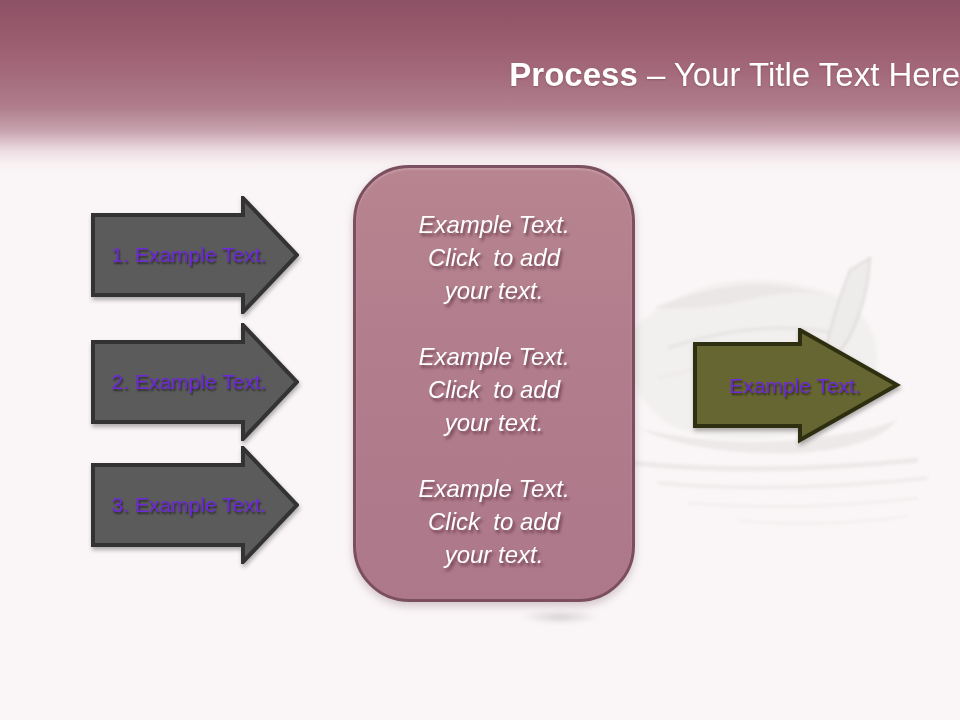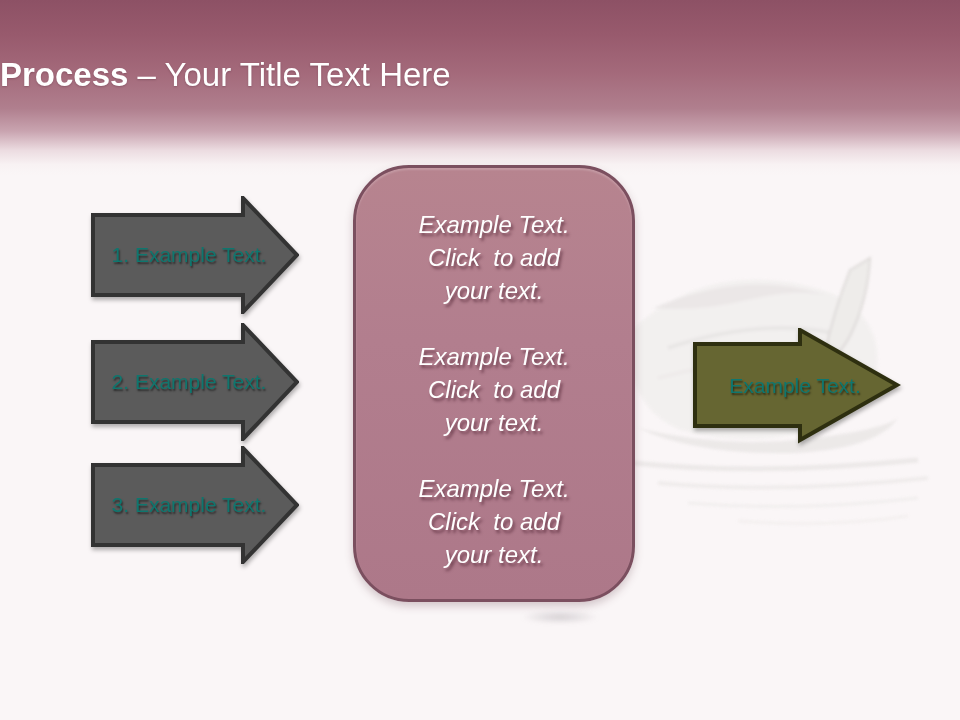--- a/index.html
+++ b/index.html
@@ -10,38 +10,38 @@
   }
   
   .header-band{
     position:absolute;left:0;top:0;width:960px;height:175px;
     background:linear-gradient(180deg,
       #8d5165 0%, #985a6d 20%, #a46a7b 42%, #b07f8e 62%,
       #c9a4b0 75%, #ecdce1 86%, #f8f2f3 94%, #faf6f7 100%);
   }
   .slide-title{
     position:absolute;left:0;top:55px;width:960px;
-    text-align:left;color:#ffffff;font-size:33px;line-height:40px;
+    text-align:right;color:#ffffff;font-size:33px;line-height:40px;
     text-shadow:0 1px 2px rgba(60,20,35,.25);
   }
   .slide-title .t-bold{font-weight:bold;}
   .slide-title .t-rest{font-weight:normal;}
   
   .swan{position:absolute;left:598px;top:238px;width:362px;height:300px;
         filter:blur(1.5px);opacity:.9;pointer-events:none;}
   
   .arrow{position:absolute;width:208px;height:118px;}
   .arrow svg{position:absolute;left:0;top:0;
              filter:drop-shadow(1px 3px 2px rgba(0,0,0,.30));}
   .arrow .poly-gray{fill:#5b5b5b;stroke:#333333;stroke-width:4;stroke-linejoin:miter;}
   .arrow .poly-olive{fill:#666632;stroke:#2e2f10;stroke-width:4;stroke-linejoin:miter;}
   .arrow-label{
     position:absolute;left:0;top:0;width:196px;height:100%;
     display:flex;align-items:center;justify-content:center;
-    color:#0f766e;font-size:21px;white-space:pre;
+    color:#6d28d9;font-size:21px;white-space:pre;
     text-shadow:1px 2px 2px rgba(0,0,0,.55);
   }
   .arrow-1{left:91px;top:196px;}
   .arrow-2{left:91px;top:323px;text-decoration:underline;}
   .arrow-3{left:91px;top:446px;}
   .arrow-right{left:693px;top:328px;height:116px;}
   .arrow-right .arrow-label{width:204px;}
   
   .center-box{
     position:absolute;left:353px;top:165px;width:282px;height:437px;

